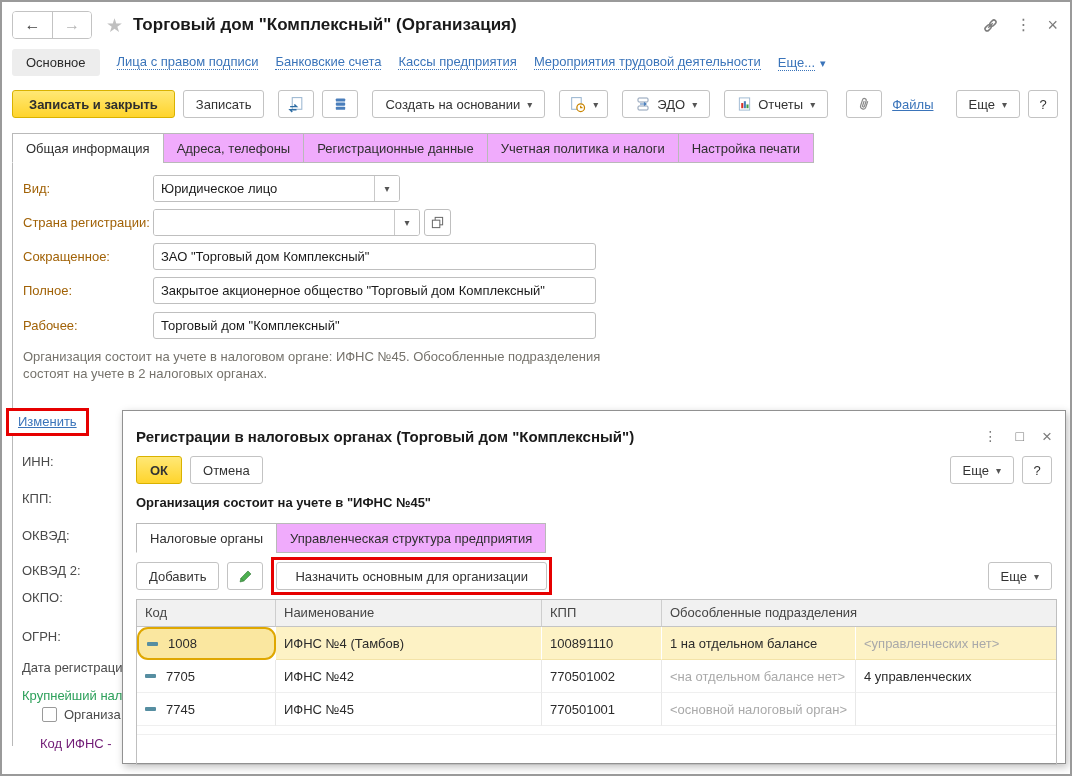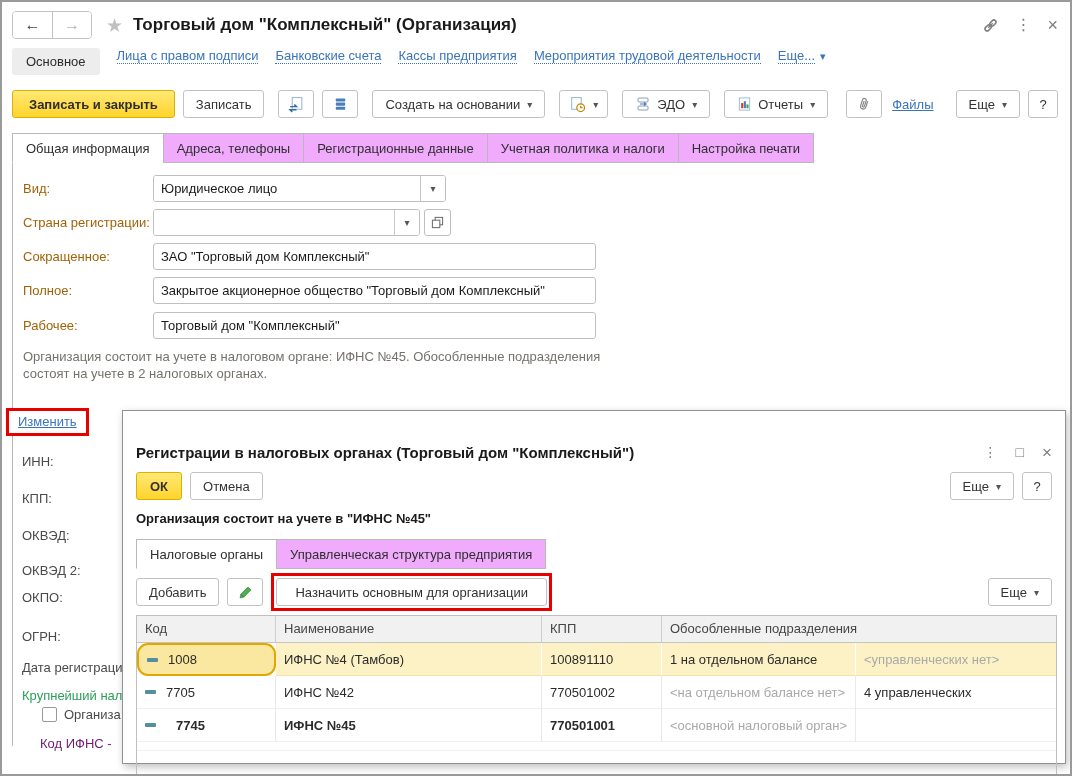--- a/index.html
+++ b/index.html
@@ -11,21 +11,21 @@
   .titlebar { display:flex; align-items:center; padding:8px 12px 4px 10px; height:42px; }
   .histgroup { display:flex; border:1px solid #c3c3c3; border-radius:4px; overflow:hidden; background:#fff; }
   .histbtn { width:39px; height:26px; display:flex; align-items:center; justify-content:center; font-size:16px; color:#444; background:#fff; cursor:pointer; }
   .histbtn + .histbtn { border-left:1px solid #c3c3c3; color:#b5b5b5; }
   .star { color:#c0c0c0; font-size:19px; margin:0 10px 0 14px; }
   .pagetitle { font-size:17px; font-weight:bold; color:#1a1a1a; white-space:nowrap; }
   .winicons { margin-left:auto; display:flex; align-items:center; gap:16px; color:#7c7c7c; }
   .winicons .glyph { font-size:16px; cursor:pointer; line-height:1; }
 
   
-  .navrow { display:flex; align-items:flex-start; gap:17px; padding:4px 12px 6px 10px; height:38px; }
+  .navrow { display:flex; align-items:center; gap:17px; padding:4px 12px 6px 10px; height:38px; }
   .navchip { background:#ededed; border-radius:3px; padding:6px 14px; color:#2b2b2b; cursor:pointer; }
   a.navlink { color:#3a74ba; text-decoration:none; border-bottom:1px dotted #3a74ba; cursor:pointer; white-space:nowrap; }
   a.navmore { color:#3a74ba; text-decoration:none; border-bottom:1px dotted #3a74ba; cursor:pointer; }
   .bluecaret { color:#3a74ba; font-size:11px; margin-left:5px; border:none; }
 
   
   .toolbar { display:flex; align-items:center; gap:8px; padding:8px 12px 10px 10px; height:46px; }
   .btn { display:inline-flex; align-items:center; justify-content:center; height:28px; padding:0 12px; background:#fff;
          border:1px solid #c3c3c3; border-radius:3px; font-size:13px; color:#333; cursor:pointer; white-space:nowrap; }
   .btn .caret { font-size:10px; color:#555; margin-left:7px; }
@@ -58,21 +58,21 @@
 
   .leftlabels { position:absolute; left:0; top:444px; width:132px; z-index:1; }
   .ll { position:absolute; left:20px; color:#4a4a4a; white-space:nowrap; }
   .ll.green { color:#2ca05a; }
   .ll.gray { color:#701a75; }
   .cbrow { position:absolute; left:40px; display:flex; align-items:center; gap:7px; color:#4a4a4a; white-space:nowrap; }
   .cbox { width:15px; height:15px; border:1px solid #9a9a9a; border-radius:2px; background:#fff; flex:none; }
 
   
   .modal { position:absolute; left:120px; top:408px; width:944px; height:354px; background:#fff;
-           border:1px solid #919191; box-shadow:2px 3px 8px rgba(0,0,0,.25); z-index:10; padding:16px 10px; }
+           border:1px solid #919191; box-shadow:2px 3px 8px rgba(0,0,0,.25); z-index:10; padding:0 10px; }
   .mtitlerow { display:flex; align-items:center; padding:12px 3px 0 3px; height:38px; }
   .mtitle { font-size:15px; font-weight:bold; color:#1a1a1a; white-space:nowrap; }
   .micons { margin-left:auto; display:flex; align-items:center; gap:18px; color:#7c7c7c; }
   .micons .glyph { font-size:14px; cursor:pointer; line-height:1; }
   .mtoolbar { display:flex; align-items:center; gap:8px; margin-top:7px; padding:0 3px; }
   .btn.okbtn { background:linear-gradient(#ffe876,#ffd42c); border-color:#d9b200; font-weight:bold; padding:0 13px; }
   .mstatus { font-weight:bold; margin:11px 3px 0 3px; color:#1a1a1a; }
   .mtabs { display:flex; margin-top:13px; padding-left:3px; }
   .mcmdbar { display:flex; align-items:center; margin-top:3px; padding:0 3px; height:40px; }
   .redbox-assign { border:3px solid #e60000; padding:2px; margin-left:8px; background:#fff; }
@@ -85,21 +85,21 @@
         padding:5px 8px; color:#454545; height:27px; white-space:nowrap; }
   .th.span2 { grid-column:4 / 6; }
   .th:nth-child(3) { border-right:1px solid #cecece; }
   .td { padding:0 8px; height:33px; display:flex; align-items:center; border-right:1px solid #e8e8e8;
         border-bottom:1px solid #efefef; white-space:nowrap; overflow:hidden; color:#2b2b2b; }
   .td.last { border-right:none; }
   .rowsel .td { background:#fdf2c5; border-right-color:#ffffff; border-bottom-color:#f3e3a8; }
   .td.focuscell { border:2px solid #dfa700; border-radius:11px; background:#fae7a0; }
   .dash { width:11px; height:4px; border-radius:1px; background:#568ea1; margin-right:10px; flex:none; }
   .gray { color:#a9a9a9; }
-  .b { font-weight:bold;gap:10px; }
+  .b { font-weight:normal; }
   .t-empty { grid-column:1 / 6; height:9px; border-bottom:1px solid #f0f0f0; }
   .t-empty2 { grid-column:1 / 6; height:29px; }
 
   svg { display:block; }
 </style>
 </head>
 <body>
 
 <div class="frame">
 
@@ -210,21 +210,21 @@
     <div class="tab active">Общая информация</div>
     <div class="tab">Адреса, телефоны</div>
     <div class="tab">Регистрационные данные</div>
     <div class="tab">Учетная политика и налоги</div>
     <div class="tab">Настройка печати</div>
   </div>
 
   <div class="tabpage">
     <div class="formrow">
       <span class="flabel">Вид:</span>
-      <div class="combo" style="width:293px;">
+      <div class="combo" style="width:247px;">
         <input value="Юридическое лицо" style="">
         <span class="dd">▾</span>
       </div>
     </div>
     <div class="formrow">
       <span class="flabel">Страна регистрации:</span>
       <div class="combo" style="width:267px;">
         <input value="" style="">
         <span class="dd">▾</span>
       </div>

